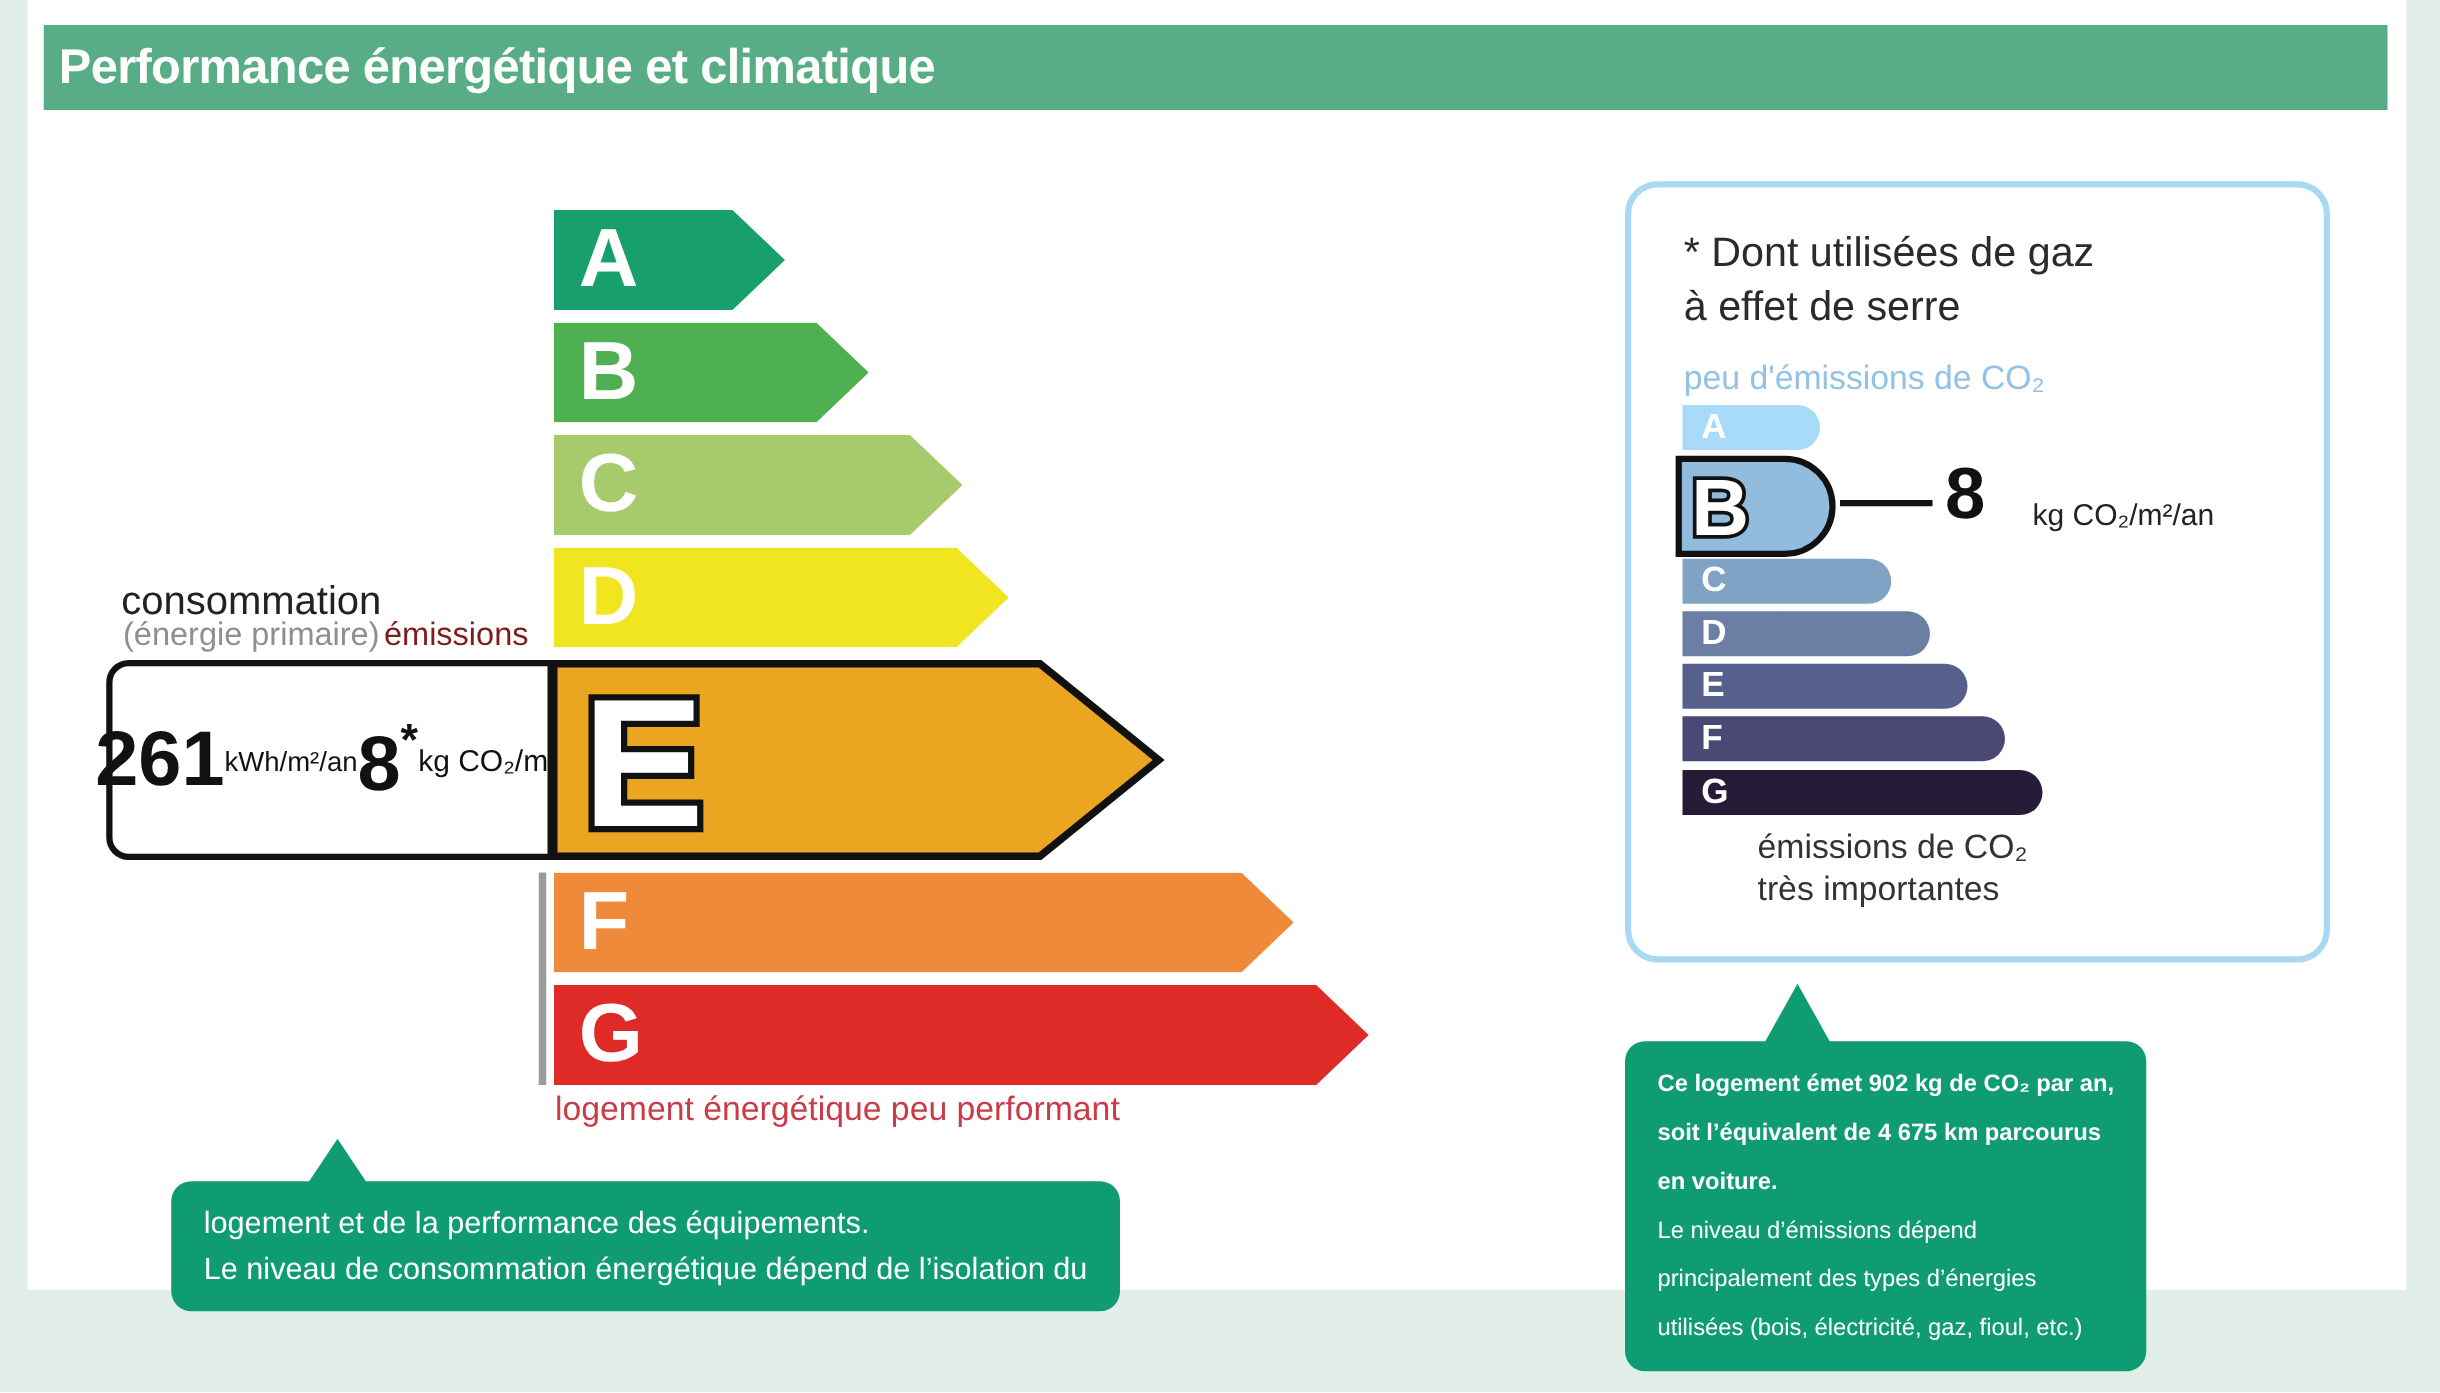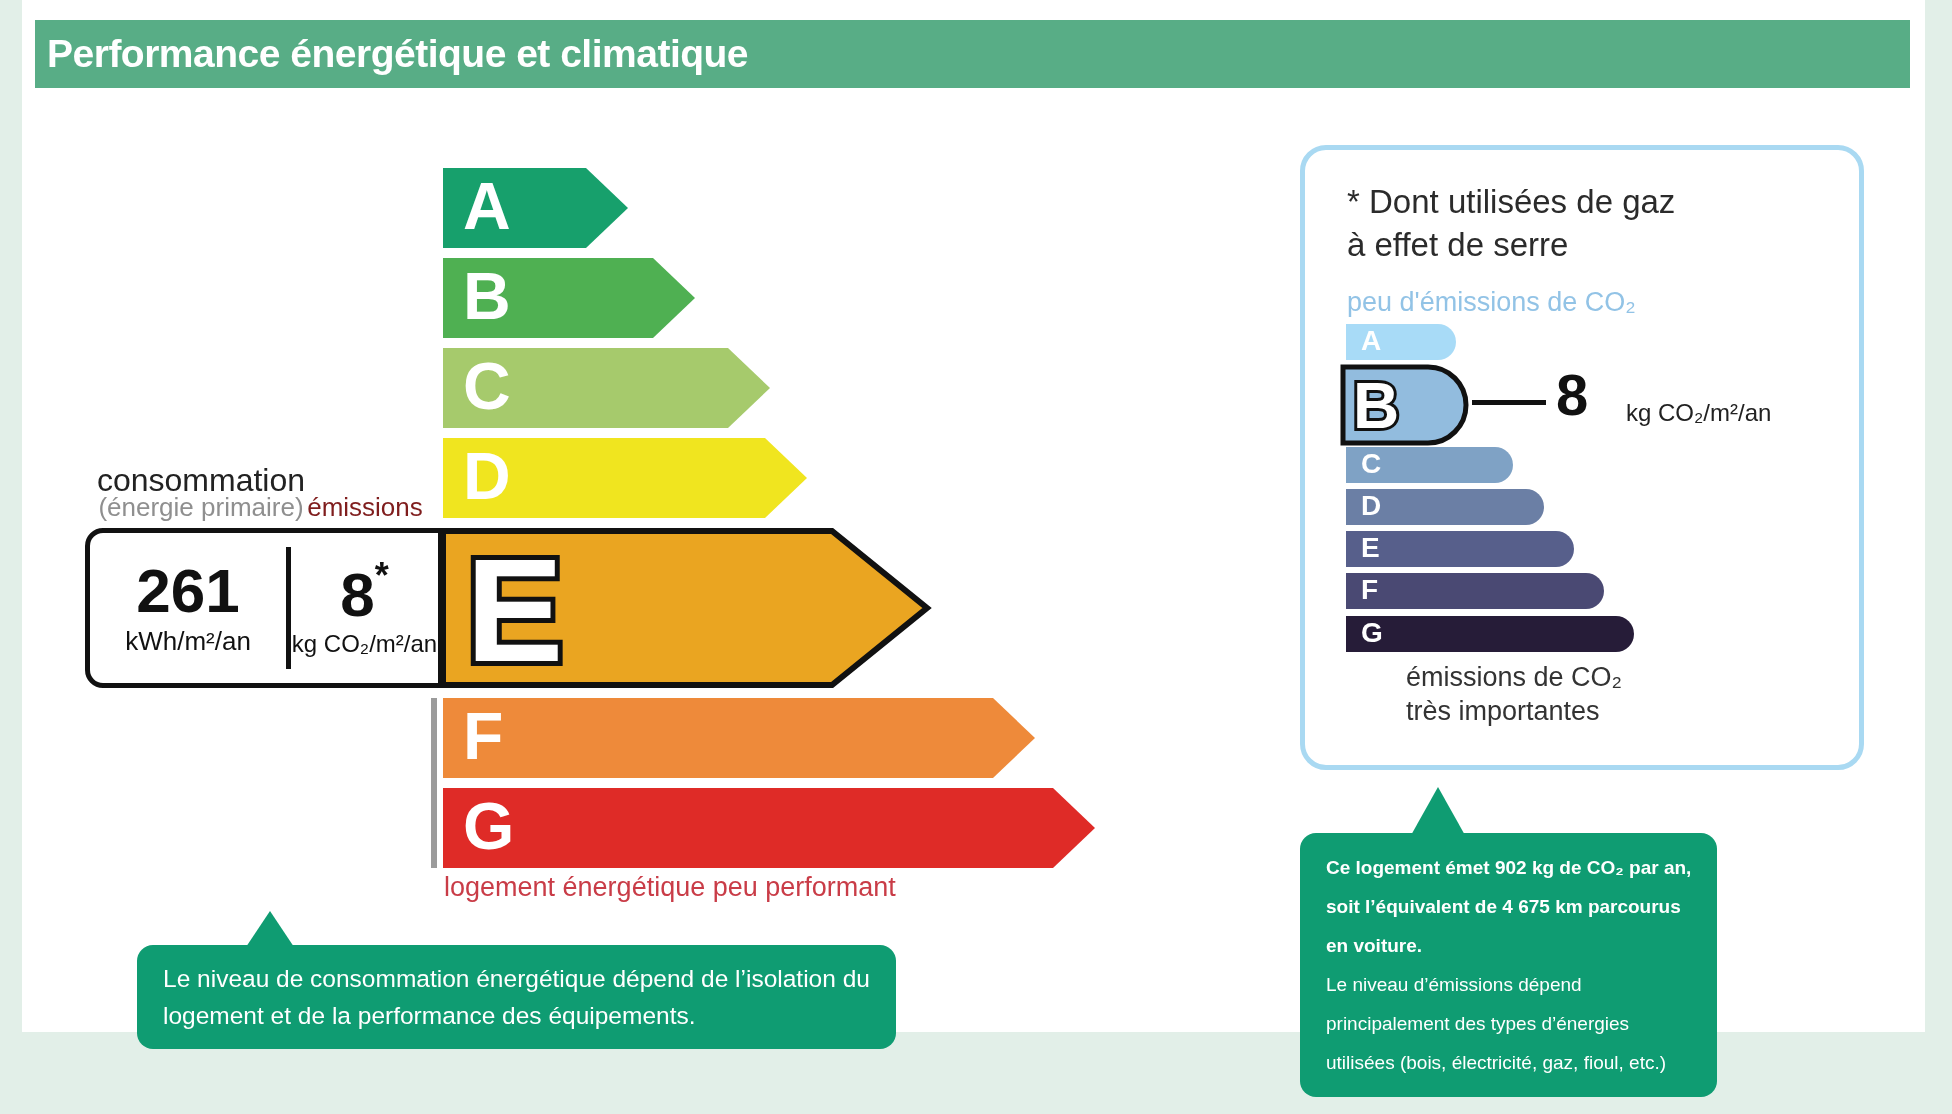--- a/index.html
+++ b/index.html
@@ -25,26 +25,26 @@
 
   .label-consumption{position:absolute;left:95px;top:462px;width:212px;text-align:center;font-size:32px;color:#222;}
   .label-consumption-sub{position:absolute;left:88px;top:492px;width:226px;text-align:center;font-size:26px;color:#8F8F8F;}
   .label-emissions{position:absolute;left:298px;top:492px;width:134px;text-align:center;font-size:26px;color:#7f1d1d;}
 
   .rating-box{
     position:absolute;left:85px;top:528px;width:358px;height:160px;box-sizing:border-box;
     background:#FFFFFF;border:5px solid #111;border-radius:18px 0 0 18px;
     display:flex;align-items:stretch;
   }
-  .rating-cell{display:flex;flex-direction:column;align-items:center;justify-content:center;}
+  .rating-cell{display:flex;flex-direction:row;align-items:center;justify-content:flex-end;}
   .rating-cell.consumption{width:196px;}
   .rating-cell.emissions{flex:1;}
   .rating-divider{width:5px;background:#111;margin:14px 0;}
   .rating-value{font-size:62px;font-weight:bold;color:#111;line-height:1;}
-  .rating-unit{font-size:26px;color:#111;margin-top:4px;white-space:nowrap;}
+  .rating-unit{font-size:22px;color:#111;margin-top:4px;white-space:nowrap;}
   .rating-unit.small{font-size:24px;}
   .star{font-size:36px;vertical-align:28px;font-weight:bold;}
 
   .e-arrow{position:absolute;left:440px;top:528px;}
   .gray-line{position:absolute;left:431px;top:698px;width:6px;height:170px;background:#9B9B9B;}
 
   
   .co2-panel{position:absolute;left:1300px;top:145px;width:564px;height:625px;box-sizing:border-box;background:#FFFFFF;border:5px solid #A9D9F2;border-radius:26px;}
   .co2-title{position:absolute;left:1347px;top:180px;font-size:33px;line-height:43px;color:#2B2B2B;}
   .co2-low-label{position:absolute;left:1347px;top:287px;font-size:27px;}
@@ -158,22 +158,22 @@
     <span class="co2-bar-letter">G</span>
   </div>
 
   <div class="co2-high-label">
     <div>émissions de CO₂</div>
     <div>très importantes</div>
   </div>
 
   <div class="tri tri-left" style="border-bottom-color: rgb(15, 156, 114);"></div>
   <div class="callout callout-left" style="background-color: rgb(15, 156, 114);">
+    <div class="callout-line">logement et de la performance des équipements.</div>
     <div class="callout-line">Le niveau de consommation énergétique dépend de l’isolation du</div>
-    <div class="callout-line">logement et de la performance des équipements.</div>
   </div>
 
   <div class="tri tri-right" style="border-bottom-color: rgb(15, 156, 114);"></div>
   <div class="callout callout-right" style="background-color: rgb(15, 156, 114);">
     <div class="callout-line bold">Ce logement émet 902 kg de CO₂ par an,</div>
     <div class="callout-line bold">soit l’équivalent de 4 675 km parcourus</div>
     <div class="callout-line bold">en voiture.</div>
     <div class="callout-line">Le niveau d’émissions dépend</div>
     <div class="callout-line">principalement des types d’énergies</div>
     <div class="callout-line">utilisées (bois, électricité, gaz, fioul, etc.)</div>

